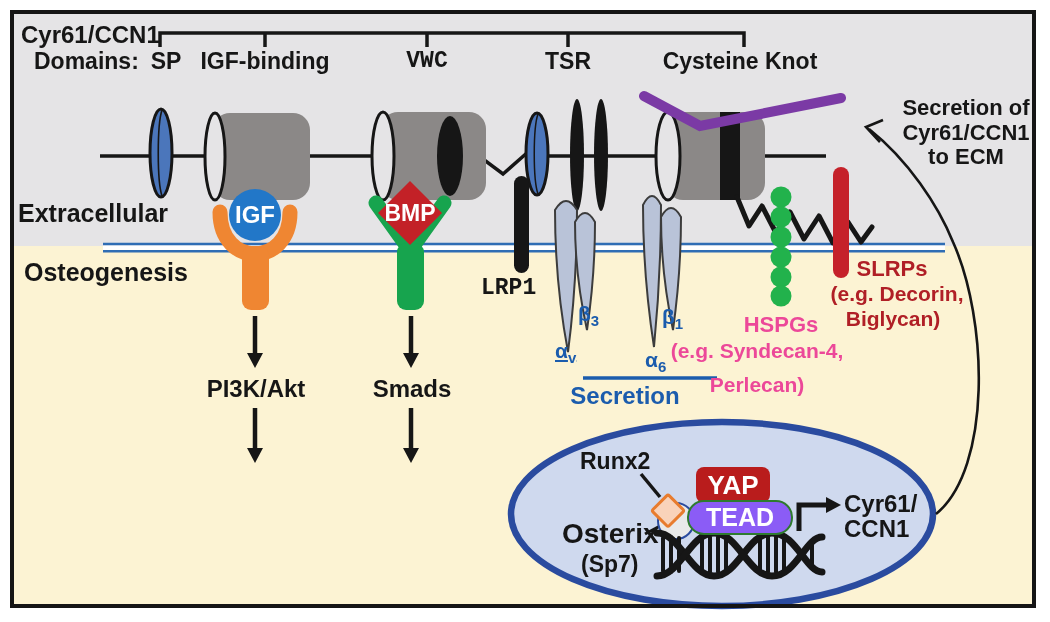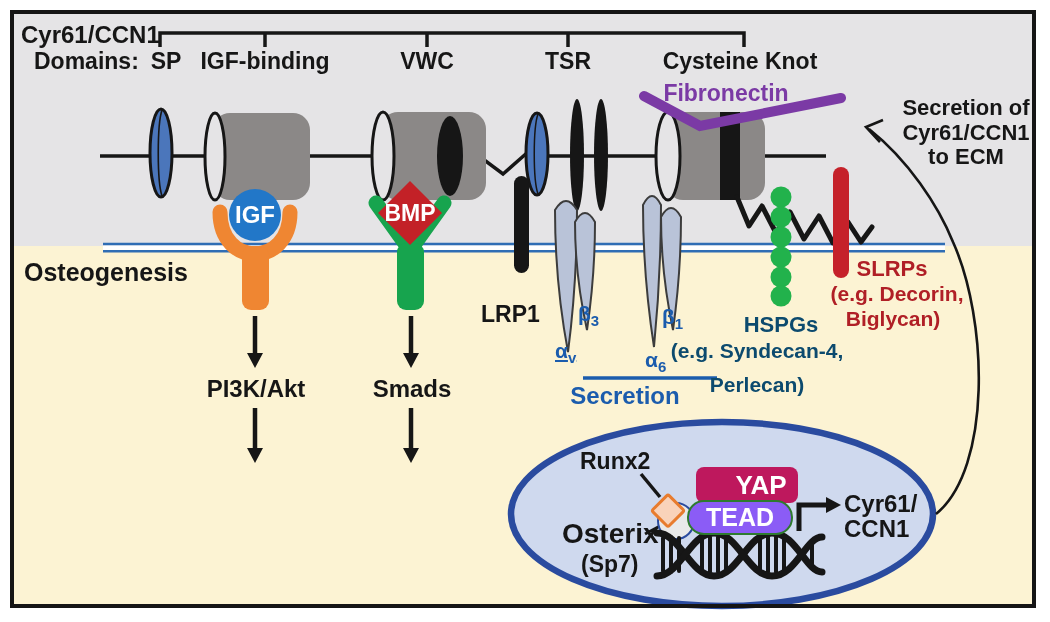--- a/index.html
+++ b/index.html
@@ -6,29 +6,29 @@
   #fig{position:relative;width:1050px;height:622px;background:#ffffff;overflow:hidden;
        font-family:"Liberation Sans",sans-serif;}
   .abs{position:absolute;}
   .frame{left:10px;top:10px;width:1026px;height:598px;border:4px solid #151515;box-sizing:border-box;z-index:3;}
   .bg-extra{left:14px;top:14px;width:1022px;height:232px;background:#e5e4e6;z-index:0;}
   .bg-intra{left:14px;top:246px;width:1022px;height:362px;background:#fcf3d3;z-index:0;}
   svg.layer{position:absolute;left:0;top:0;z-index:1;}
   .lbl{position:absolute;font-weight:bold;color:#161616;white-space:nowrap;z-index:2;line-height:1.08;}
   .ctr{text-align:center;}
   .blue{color:#1b5cad;}
-  .green{color:#0c4a6e;}
+  .green{color:#ec4899;}
   .dred{color:#b01f26;}
   .purple{color:#7b3aa5;}
   .white{color:#ffffff;}
   .sub{font-size:15px;vertical-align:-5px;}
   .osteo-box{left:228px;top:466px;width:209px;height:39px;border:4px solid #161616;box-sizing:border-box;
              font-weight:bold;font-size:23px;line-height:30px;text-align:center;color:#161616;z-index:2;}
-  .yap-pill{left:696px;top:467px;width:74px;height:36px;background:#be185d;border-radius:8px;
-            font-weight:bold;font-size:26px;line-height:36px;text-align:center;z-index:2;padding-left:28px;}
+  .yap-pill{left:696px;top:467px;width:74px;height:36px;background:#b91c1c;border-radius:8px;
+            font-weight:bold;font-size:26px;line-height:36px;text-align:center;z-index:2;}
   .tead-pill{left:687px;top:500px;width:106px;height:35px;background:#8b5cf6;border:2px solid #2e7b2e;
              box-sizing:border-box;border-radius:17px;font-weight:bold;font-size:25px;line-height:30px;text-align:center;z-index:2;}
 </style>
 </head>
 <body>
 
 <div id="fig">
 
   <div class="abs bg-extra"></div>
   <div class="abs bg-intra"></div>
@@ -167,38 +167,38 @@
     </g>
   </svg>
 
   <div class="abs frame"></div>
 
   <div class="lbl" style="left:21px;top:22px;font-size:24px;">Cyr61/CCN1</div>
   <div class="lbl" style="left:34px;top:49px;font-size:23px;">Domains:</div>
 
   <div class="lbl ctr" style="left:136px;top:49px;width:60px;font-size:23px;">SP</div>
   <div class="lbl ctr" style="left:185px;top:49px;width:160px;font-size:23px;">IGF-binding</div>
-  <div class="lbl ctr" style="left:367px;top:49px;width:120px;font-size:23px;">VWC</div>
+  <div class="lbl ctr" style="left:367px;top:49px;width:120px;font-size:23px;font-family:Liberation Mono, monospace;">VWC</div>
   <div class="lbl ctr" style="left:508px;top:49px;width:120px;font-size:23px;">TSR</div>
   <div class="lbl ctr" style="left:640px;top:49px;width:200px;font-size:23px;">Cysteine Knot</div>
 
-  <div class="lbl ctr purple" style="left:626px;top:81px;width:200px;font-size:23px;">Fibronectin</div>
 
   <div class="lbl ctr" style="left:866px;top:96px;width:200px;font-size:22px;line-height:24.5px;">
     <span style="display:block">Secretion of</span>
     <span style="display:block">Cyr61/CCN1</span>
     <span style="display:block">to ECM</span>
   </div>
 
+  <div class="lbl" style="left:18px;top:200px;font-size:25px;">Extracellular</div>
   <div class="lbl" style="left:24px;top:259px;font-size:25px;">Osteogenesis</div>
 
   <div class="lbl ctr white" style="left:225px;top:202px;width:60px;font-size:24px;">IGF</div>
   <div class="lbl ctr white" style="left:380px;top:201px;width:60px;font-size:23px;">BMP</div>
 
-  <div class="lbl" style="left:481px;top:302px;font-size:23px;">LRP1</div>
+  <div class="lbl" style="left:481px;top:276px;font-size:23px;font-family:Liberation Mono, monospace;">LRP1</div>
 
   <div class="lbl blue" style="left:578px;top:303px;font-size:21px;">
     <span>β</span><span class="sub">3</span>
   </div>
   <div class="lbl blue" style="left:555px;top:340px;font-size:21px;text-decoration:underline;">
     <span>α</span><span class="sub">v</span>
   </div>
   <div class="lbl blue" style="left:662px;top:306px;font-size:21px;">
     <span>β</span><span class="sub">1</span>
   </div>

